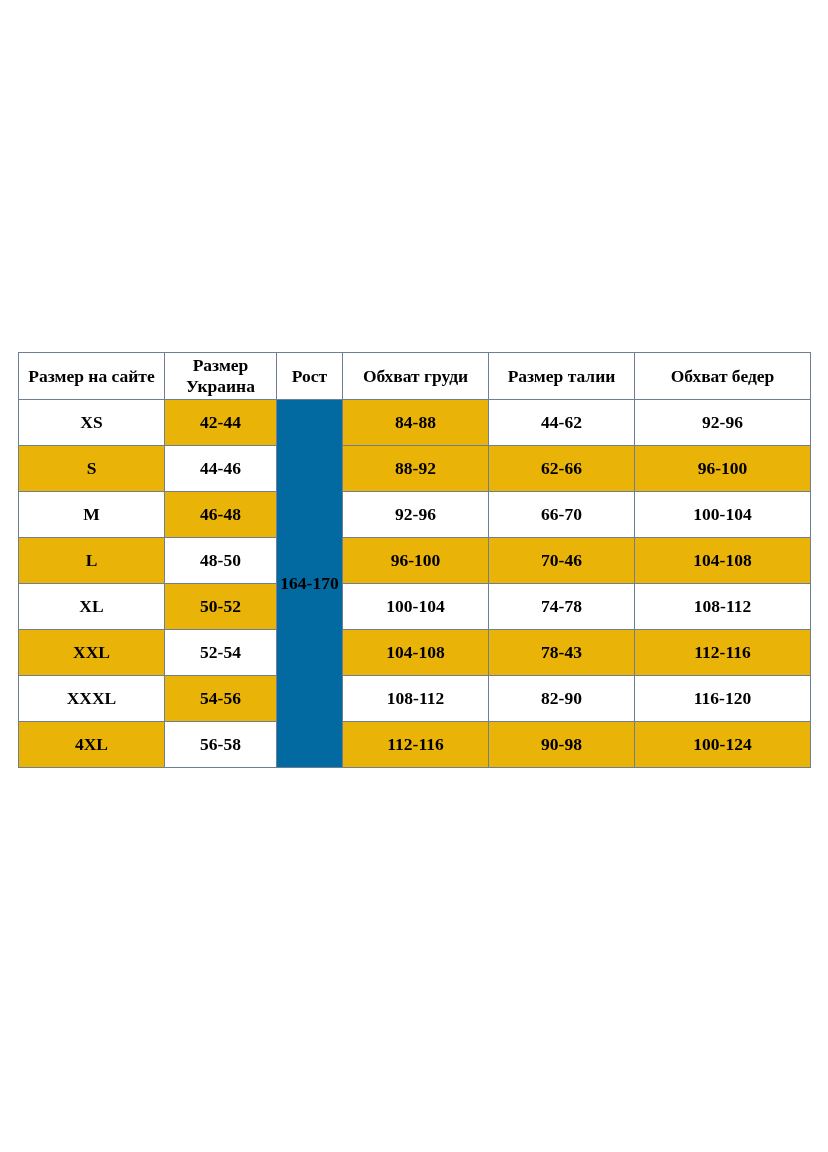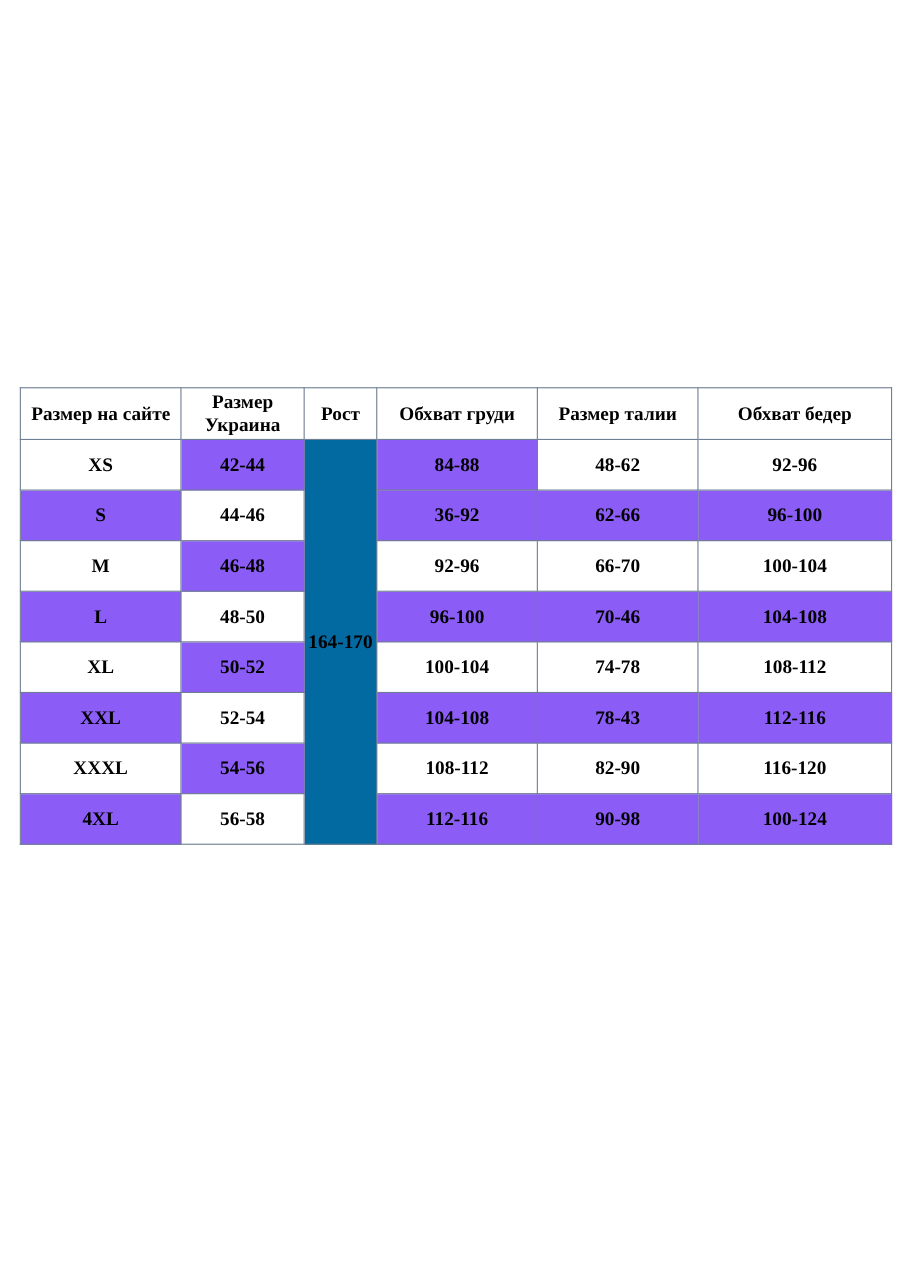--- a/index.html
+++ b/index.html
@@ -45,21 +45,21 @@
   }
   thead th {
     height: 46px;
     background: #ffffff;
     font-size: 17.5px;
   }
   tbody td {
     height: 45px;
   }
   .bg-white { background: #ffffff; }
-  .bg-peach { background: #8b5cf6; font-family: Liberation Serif, serif; }
+  .bg-peach { background: #eab308; font-family: Liberation Serif, serif; }
   .rost-cell {
     background: #0369a1;
     font-size: 17.5px;
     line-height: 1.2;
   }
 </style>
 </head>
 <body>
 
 <div class="table-wrap">
@@ -81,27 +81,27 @@
         <th>Размер талии</th>
         <th>Обхват бедер</th>
       </tr>
     </thead>
     <tbody>
         <tr>
           <td class="bg-white">XS</td>
           <td class="bg-peach">42-44</td>
           <td rowspan="8" class="rost-cell">164-170</td>
           <td class="bg-peach">84-88</td>
-          <td class="bg-white">48-62</td>
+          <td class="bg-white">44-62</td>
           <td class="bg-white">92-96</td>
         </tr>
         <tr>
           <td class="bg-peach">S</td>
           <td class="bg-white">44-46</td>
-          <td class="bg-peach">36-92</td>
+          <td class="bg-peach">88-92</td>
           <td class="bg-peach">62-66</td>
           <td class="bg-peach">96-100</td>
         </tr>
         <tr>
           <td class="bg-white">M</td>
           <td class="bg-peach">46-48</td>
           <td class="bg-white">92-96</td>
           <td class="bg-white">66-70</td>
           <td class="bg-white">100-104</td>
         </tr>

